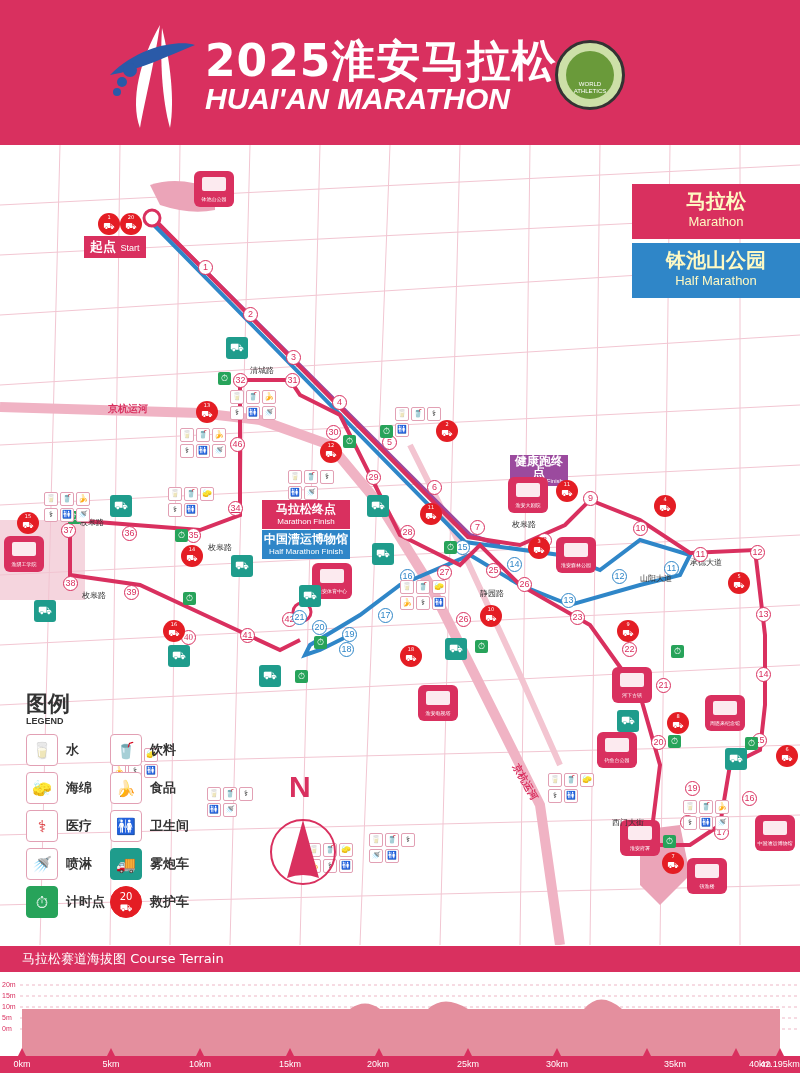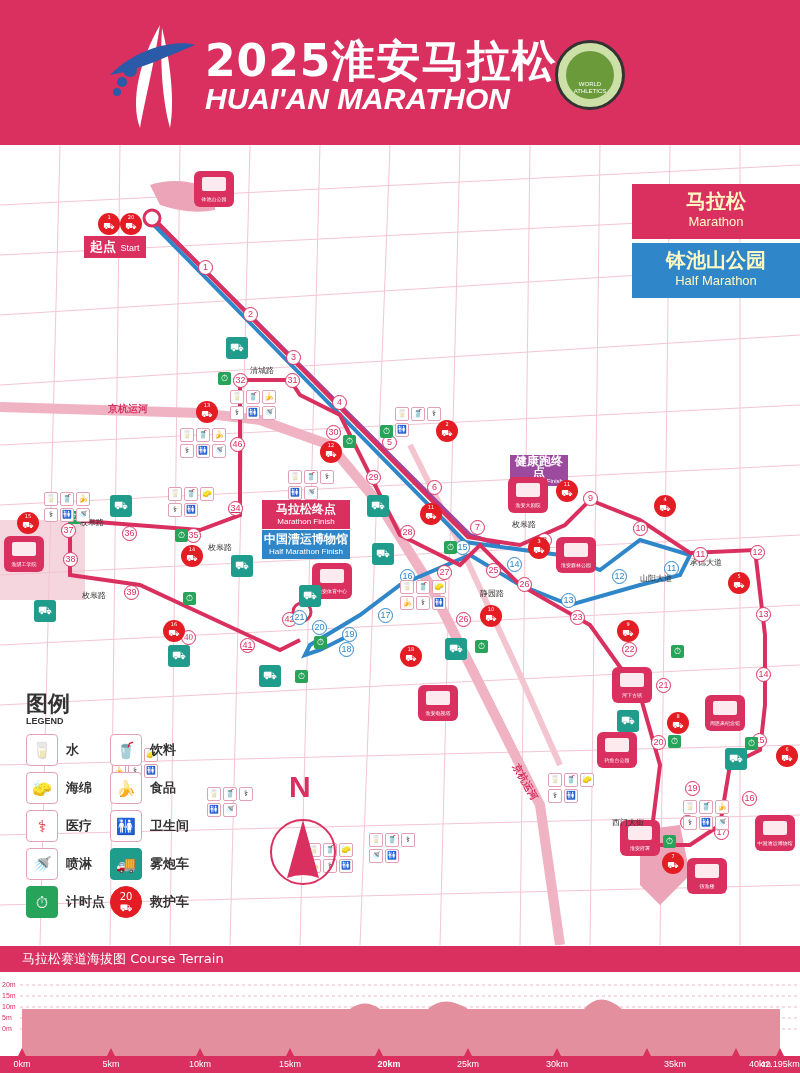--- a/index.html
+++ b/index.html
@@ -211,24 +211,24 @@
   <div class="km" style="left:400px;top:380px;">28</div>
   <div class="km" style="left:366px;top:325px;">29</div>
   <div class="km" style="left:326px;top:280px;">30</div>
   <div class="km" style="left:285px;top:228px;">31</div>
   <div class="km" style="left:233px;top:228px;">32</div>
   <div class="km" style="left:230px;top:292px;">46</div>
   <div class="km" style="left:228px;top:356px;text-decoration:underline;">34</div>
   <div class="km" style="left:186px;top:383px;">35</div>
   <div class="km" style="left:122px;top:381px;">36</div>
   <div class="km" style="left:61px;top:378px;">37</div>
-  <div class="km" style="left:63px;top:407px;">38</div>
+  <div class="km" style="left:63px;top:431px;">38</div>
   <div class="km" style="left:124px;top:440px;">39</div>
   <div class="km" style="left:181px;top:485px;font-family:Liberation Serif, serif;">40</div>
-  <div class="km" style="left:240px;top:493px;text-decoration:underline;">41</div>
+  <div class="km" style="left:240px;top:483px;text-decoration:underline;">41</div>
   <div class="km" style="left:282px;top:467px;">42</div>
 
   <div class="km blue" style="left:664px;top:416px;">11</div>
   <div class="km blue" style="left:612px;top:424px;">12</div>
   <div class="km blue" style="left:561px;top:448px;">13</div>
   <div class="km blue" style="left:507px;top:412px;">14</div>
   <div class="km blue" style="left:455px;top:395px;">15</div>
   <div class="km blue" style="left:400px;top:424px;">16</div>
   <div class="km blue" style="left:378px;top:463px;">17</div>
   <div class="km blue" style="left:339px;top:497px;">18</div>
@@ -467,18 +467,18 @@
   <div class="ylab" style="top:20px;">15m</div>
   <div class="ylab" style="top:31px;">10m</div>
   <div class="ylab" style="top:42px;">5m</div>
   <div class="ylab" style="top:53px;">0m</div>
 </div>
 <div class="terrain-axis"></div>
 <div class="xlab" style="left:22px;">0km</div>
 <div class="xlab" style="left:111px;">5km</div>
 <div class="xlab" style="left:200px;">10km</div>
 <div class="xlab" style="left:290px;">15km</div>
-<div class="xlab" style="left:389px;font-weight:bold;">20km</div>
+<div class="xlab" style="left:378px;">20km</div>
 <div class="xlab" style="left:468px;">25km</div>
 <div class="xlab" style="left:557px;">30km</div>
 <div class="xlab" style="left:675px;">35km</div>
 <div class="xlab" style="left:760px;">40km</div>
 <div class="xlab" style="left:780px;">42.195km</div>
 
 </body></html>

